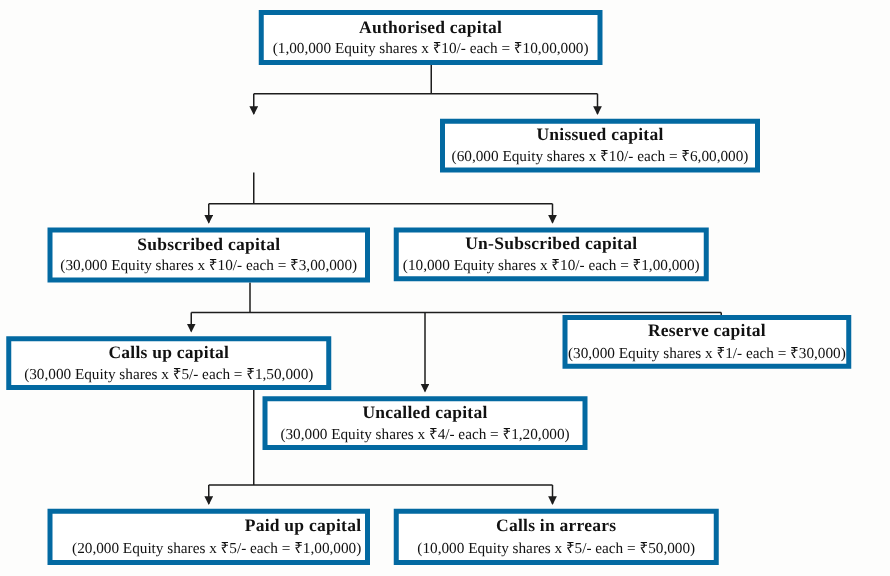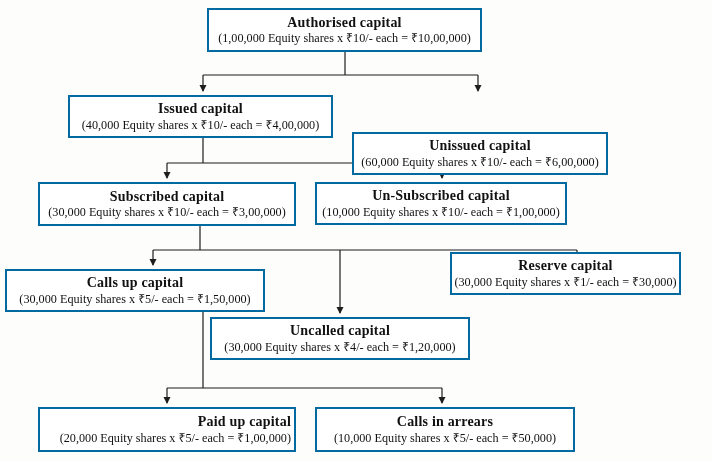--- a/index.html
+++ b/index.html
@@ -18,21 +18,21 @@
   }
   #wires {
     position: absolute;
     left: 0; top: 0;
     width: 712px; height: 461px;
   }
   .node {
     position: absolute;
     box-sizing: border-box;
     background: #ffffff;
-    border: 2px solid #0369a1;
+    border: 4px solid #0369a1;
     display: flex;
     flex-direction: column;
     align-items: center;
     justify-content: center;
     text-align: center;
     padding: 1px 3px;
     line-height: 1.25;
   }
   .node .title {
     font-weight: bold;
@@ -41,21 +41,21 @@
     white-space: nowrap;
   }
   .node .detail {
     font-size: 12.2px;
     white-space: nowrap;
     font-family: Liberation Serif, serif;
   }
   
   #n-authorised   { left: 207px; top:   8px; width: 275px; height: 44px; }
   #n-issued       { left:  68px; top:  95px; width: 265px; height: 43px; }
-  #n-unissued     { left: 352px; top:  95px; width: 256px; height: 43px; margin-top: 37px; }
+  #n-unissued     { left: 352px; top:  95px; width: 256px; height: 43px; }
   #n-subscribed   { left:  38px; top: 182px; width: 258px; height: 44px; }
   #n-unsubscribed { left: 315px; top: 182px; width: 252px; height: 43px; }
   #n-calledup     { left:   5px; top: 269px; width: 260px; height: 43px; }
   #n-reserve      { left: 450px; top: 252px; width: 231px; height: 43px; }
   #n-uncalled     { left: 210px; top: 317px; width: 260px; height: 43px; }
   #n-paidup       { left:  38px; top: 407px; width: 258px; height: 45px; align-items: flex-end; }
   #n-arrears      { left: 315px; top: 407px; width: 260px; height: 45px; }
 </style>
 </head>
 <body>
@@ -91,24 +91,20 @@
       <line x1="167" y1="388" x2="167" y2="403" marker-end="url(#ah)"></line>
       <line x1="442" y1="388" x2="442" y2="403" marker-end="url(#ah)"></line>
     </g>
   </svg>
 
   <div class="node" id="n-authorised">
     <span class="title">Authorised capital</span>
     <span class="detail">(1,00,000 Equity shares x ₹10/- each = ₹10,00,000)</span>
   </div>
 
-  <div class="node" id="n-issued">
-    <span class="title">Issued capital</span>
-    <span class="detail">(40,000 Equity shares x ₹10/- each = ₹4,00,000)</span>
-  </div>
 
   <div class="node" id="n-unissued">
     <span class="title">Unissued capital</span>
     <span class="detail">(60,000 Equity shares x ₹10/- each = ₹6,00,000)</span>
   </div>
 
   <div class="node" id="n-subscribed">
     <span class="title">Subscribed capital</span>
     <span class="detail">(30,000 Equity shares x ₹10/- each = ₹3,00,000)</span>
   </div>

